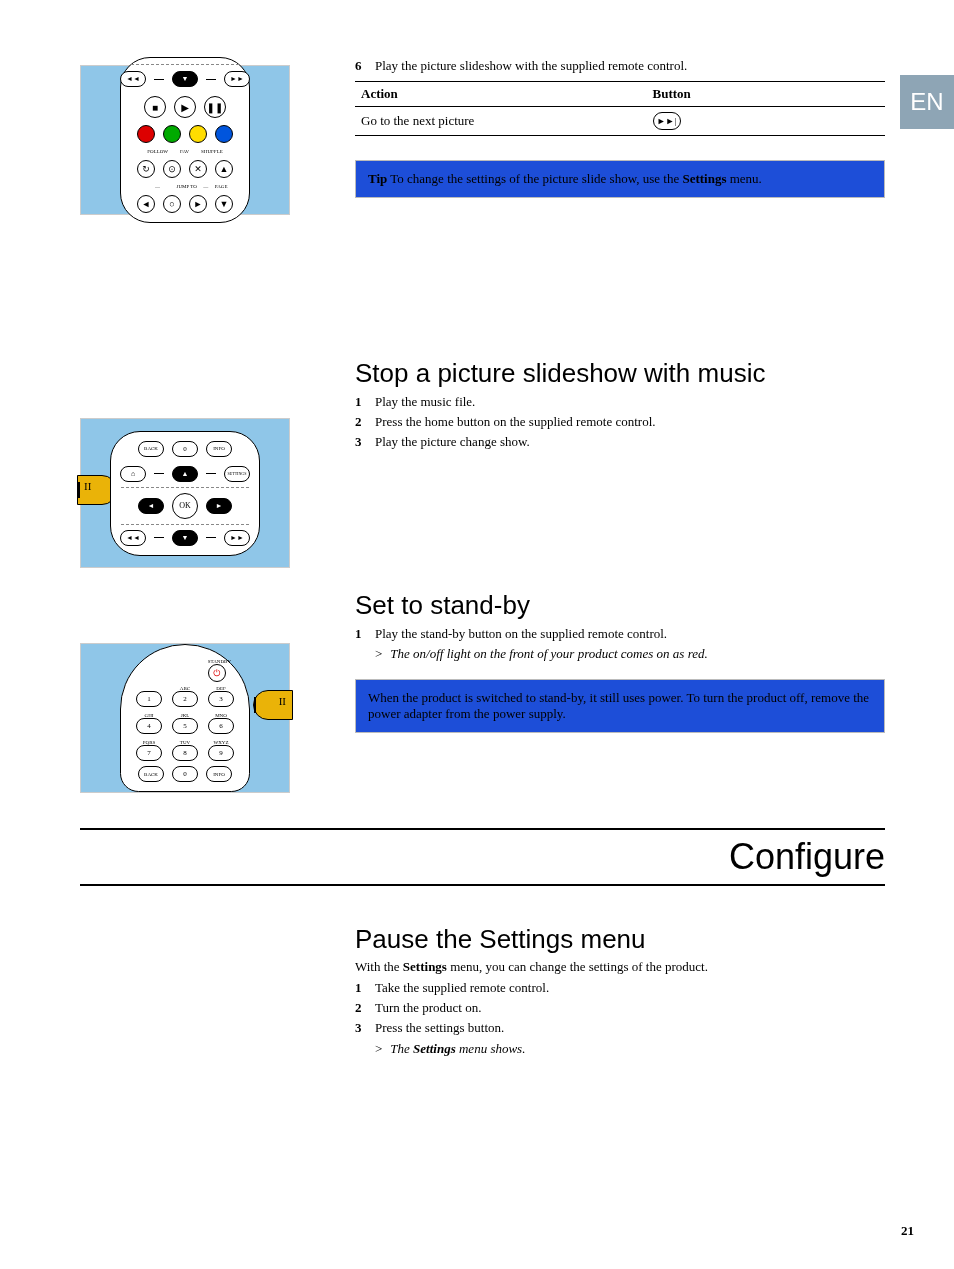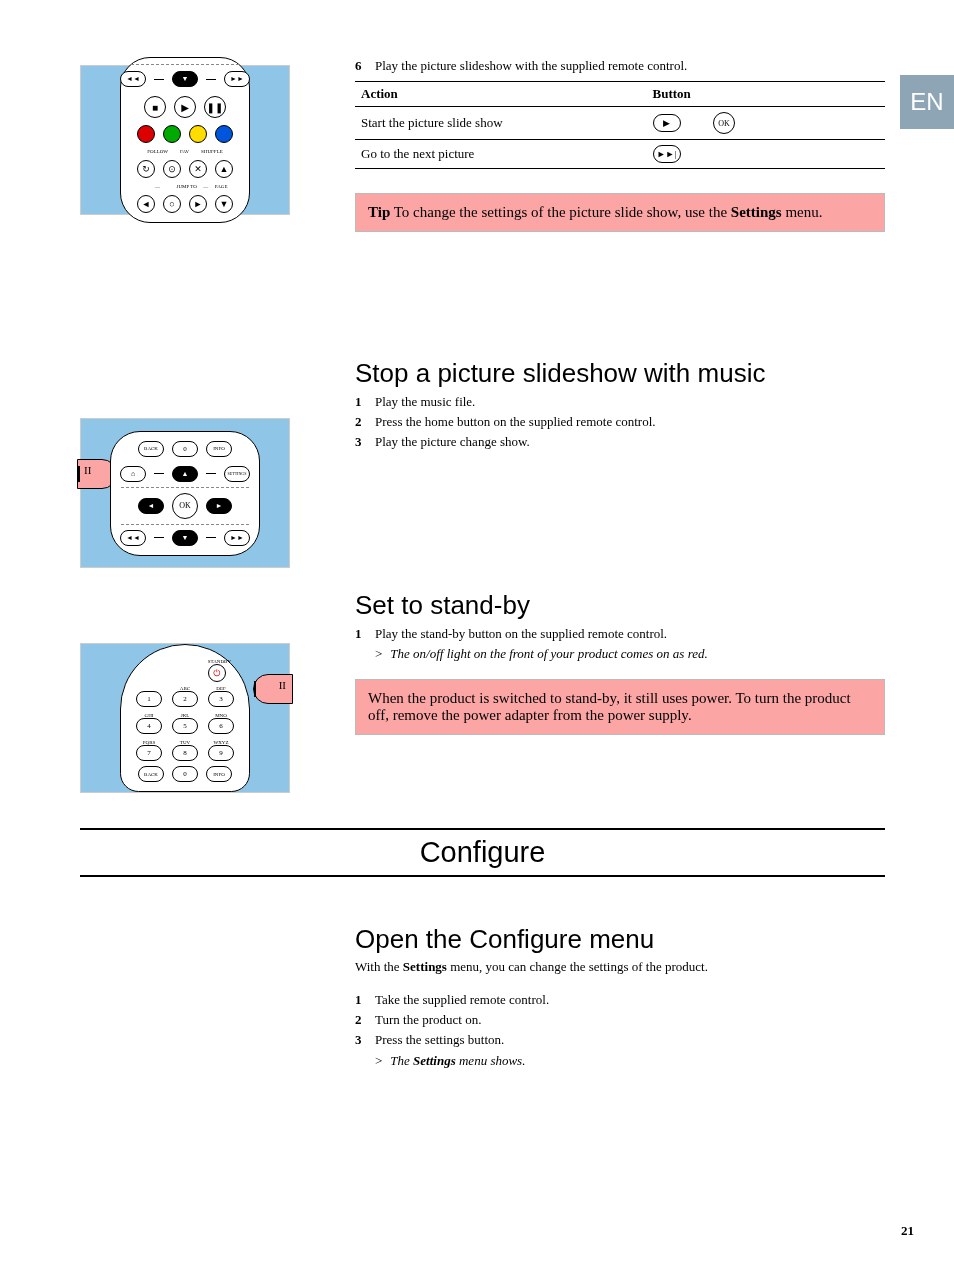--- a/index.html
+++ b/index.html
@@ -110,52 +110,54 @@
     width: 28px;
     height: 18px;
     align-items: center;
     justify-content: center;
     font-size: 9px;
   }
   .icon-btn.round { border-radius: 50%; width: 22px; height: 22px; font-size: 8px; }
   .tip-box {
     border: 1px solid #bbb;
     padding: 10px 12px;
-    font-size: 15px;
+    font-size: 13px;
     margin-top: 24px;
-    background: #fca5a5;
+    background: #1d4ed8;
   }
   .chapter-heading {
     position: absolute;
     left: 80px;
     width: 805px;
     border-top: 2px solid #000;
     border-bottom: 2px solid #000;
     padding: 6px 0;
     text-align: center;
   }
   .chapter-heading h1 {
-    font-size: 29px;
+    font-size: 36px;
     font-weight: normal;
     font-family: Arial, Helvetica, sans-serif;
+    text-align: right;
   }
   .page-num {
     position: absolute;
     bottom: 30px;
     right: 40px;
     font-size: 13px;
     font-weight: bold;
   }
   .thumb {
     position: absolute;
     width: 40px;
     height: 30px;
-    background: #fca5a5;
+    background: #eab308;
     border: 1.5px solid #000;
     border-radius: 0 16px 16px 0;
+    margin-top: 16px;
   }
   .thumb.right { border-radius: 16px 0 0 16px; }
   .thumb-lines::before, .thumb-lines::after {
     content: "";
     position: absolute;
     background: #000;
     height: 60%;
     width: 1.5px;
     top: 20%;
   }
@@ -319,28 +321,20 @@
 
   <table class="action-table">
     <thead>
       <tr>
         <th style="width:55%;">Action</th>
         <th>Button</th>
       </tr>
     </thead>
     <tbody>
       <tr>
-        <td>Start the picture slide show</td>
-        <td>
-          <span class="icon-btn">▶</span>
-          &nbsp;&nbsp;&nbsp;&nbsp;&nbsp;&nbsp;&nbsp;&nbsp;
-          <span class="icon-btn round">OK</span>
-        </td>
-      </tr>
-      <tr>
         <td>Go to the next picture</td>
         <td><span class="icon-btn">►►|</span></td>
       </tr>
     </tbody>
   </table>
 
   <div class="tip-box">
     <b>Tip</b><span> To change the settings of the picture slide show, use the </span><b>Settings</b><span> menu.</span>
   </div>
 </div>
@@ -372,22 +366,22 @@
       <span>The on/off light on the front of your product comes on as red.</span>
     </div>
   <div class="tip-box" style="margin-top:16px;">When the product is switched to stand-by, it still uses power. To turn the product off, remove the power adapter from the power supply.</div>
 </div>
 
 <div class="chapter-heading" style="top:828px;">
   <h1>Configure</h1>
 </div>
 
 <div class="right-col" style="top:924px;">
-  <h2 class="section-title">Open the Configure menu</h2>
-  <div style="font-size:13px;margin-bottom:16px;">
+  <h2 class="section-title">Pause the Settings menu</h2>
+  <div style="font-size:13px;margin-bottom:4px;">
     <span>With the </span><b>Settings</b><span> menu, you can change the settings of the product.</span>
   </div>
   <div class="step-item">
       <span class="step-num">1</span>
       <span class="step-text">Take the supplied remote control.</span>
     </div>
   <div class="step-item">
       <span class="step-num">2</span>
       <span class="step-text">Turn the product on.</span>
     </div>

